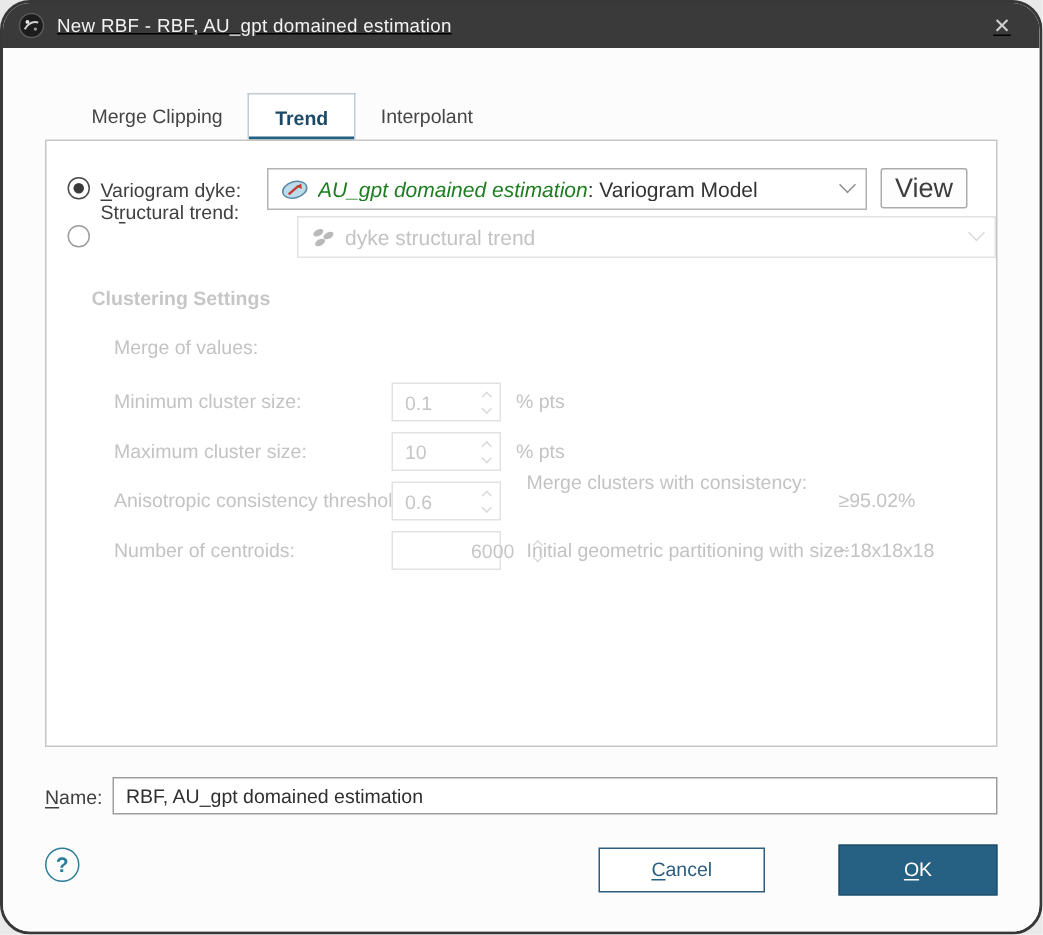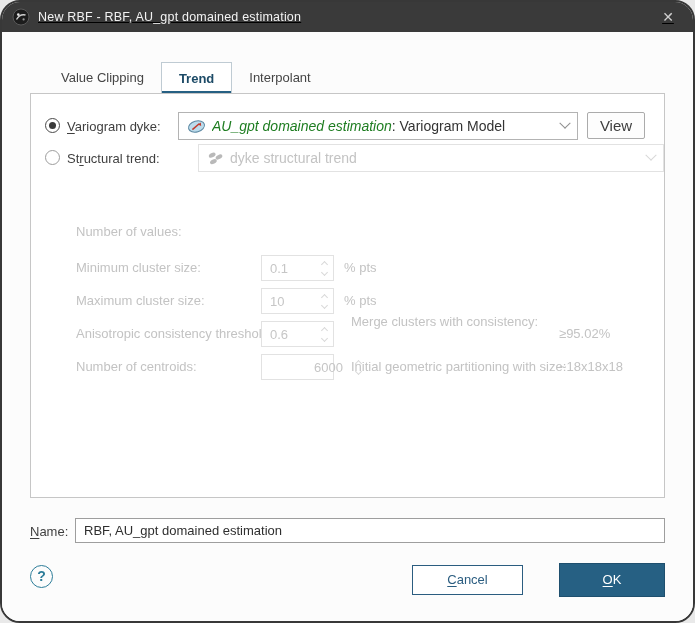--- a/index.html
+++ b/index.html
@@ -68,21 +68,21 @@
   .combo .green-italic{font-style:italic;color:var(--value-green);}
   .combo .chev{
     margin-left:auto;width:8px;height:8px;border-right:1.5px solid #8f8f8f;border-bottom:1.5px solid #8f8f8f;
     transform:rotate(45deg) translate(-2px,-2px);flex:0 0 auto;
   }
   .combo.disabled{border-color:#e2e2e2;color:var(--disabled-text);margin-left:20px;}
   .combo.disabled .chev{border-color:#d8d8d8;}
   .cicon{margin-right:6px;display:flex;flex:0 0 auto;}
   
   .btn-view{
-    font-size:15px;color:#3d3d3d;background:#fdfdfd;border:1px solid #ababab;
+    font-size:18px;color:#3d3d3d;background:#fdfdfd;border:1px solid #ababab;
     border-radius:2px;height:27px;width:58px;text-align:center;line-height:25px;
   }
   
   .dis{color:var(--disabled-text);}
   .heading{font-size:13px;font-weight:700;color:#c6c6c6;}
   .spin{
     display:flex;align-items:center;width:73px;height:26px;border:1px solid #e2e2e2;background:#fff;
   }
   .spin input{
     border:none;outline:none;width:50px;font-size:13px;color:#c6c6c6;padding-left:8px;background:transparent;
@@ -96,21 +96,21 @@
     position:absolute;left:73px;top:486px;width:590px;height:25px;
     border:1px solid #9e9e9e;font-size:13px;color:#2f2f2f;padding:0 8px;background:#fff;outline:none;
   }
   
   .help{
     position:absolute;left:28px;top:533px;width:23px;height:23px;border-radius:50%;
     border:1.5px solid #2c7c99;color:#2c7c99;font-size:14px;font-weight:700;
     text-align:center;line-height:21px;
   }
   .btn-cancel{
-    position:absolute;left:410px;top:533px;width:111px;height:30px;background:#fff;
+    position:absolute;left:397px;top:533px;width:111px;height:30px;background:#fff;
     border:1px solid #2b5d80;color:#2b5d80;font-size:13px;text-align:center;line-height:28px;
   }
   .btn-ok{
     position:absolute;left:557px;top:531px;width:106px;height:34px;background:var(--accent);
     border:1px solid #1e4f6e;color:#fff;font-size:13px;text-align:center;line-height:32px;
   }
 </style>
 </head>
 <body>
 
@@ -125,21 +125,21 @@
         <circle cx="11.6" cy="11.4" r="1.1" fill="#9a9a9a"></circle>
       </svg>
     </span>
     <span class="title">New RBF - RBF, AU_gpt domained estimation</span>
     <span class="close">✕</span>
   </div>
 
   <div class="body">
 
     <div class="tabs">
-      <div class="tab">Value Clipping</div>
+      <div class="tab">Merge Clipping</div>
       <div class="tab active">Trend</div>
       <div class="tab">Interpolant</div>
     </div>
 
     <div class="panel">
 
       <span class="radio checked abs" style="left:14px;top:24px;"></span>
       <span class="lbl abs" style="left:36px;top:25px;"><span class="mn">V</span><span>ariogram dyke:</span></span>
       <div class="combo abs" style="left:147px;top:18px;width:400px;">
         <span class="cicon">
@@ -148,35 +148,36 @@
             <line x1="5.4" y1="10.6" x2="12.2" y2="4.8" stroke="#c23a2b" stroke-width="1.5"></line>
             <path d="M13.8 3.4 L14.2 7.0 L10.8 5.4 Z" fill="#c23a2b"></path>
           </svg>
         </span>
         <span class="ctext"><span class="green-italic">AU_gpt domained estimation</span><span>: Variogram Model</span></span>
         <span class="chev"></span>
       </div>
       <div class="btn-view abs" style="left:556px;top:18px;">View</div>
 
       <span class="radio unchecked abs" style="left:14px;top:56px;"></span>
-      <span class="lbl abs" style="left:36px;top:57px;"><span>St</span><span class="mn">r</span><span>uctural trend:</span></span>
+      <span class="lbl abs" style="left:36px;top:40px;"><span>St</span><span class="mn">r</span><span>uctural trend:</span></span>
       <div class="combo disabled abs" style="left:147px;top:50px;width:466px;">
         <span class="cicon">
           <svg width="17" height="15" viewBox="0 0 17 15">
             <ellipse cx="5.2" cy="4.2" rx="3.6" ry="2.1" fill="#b9b9b9" transform="rotate(-28 5.2 4.2)"></ellipse>
             <ellipse cx="12" cy="6" rx="3.6" ry="2.1" fill="#b9b9b9" transform="rotate(-28 12 6)"></ellipse>
             <ellipse cx="6.4" cy="10.6" rx="3.6" ry="2.1" fill="#b9b9b9" transform="rotate(-28 6.4 10.6)"></ellipse>
           </svg>
         </span>
         <span class="ctext">dyke structural trend</span>
         <span class="chev"></span>
       </div>
 
-
-      <span class="lbl dis abs" style="left:45px;top:130px;">Number of values:</span>
+      <span class="heading abs" style="left:30px;top:97px;">Clustering Settings</span>
+
+      <span class="lbl dis abs" style="left:45px;top:130px;">Merge of values:</span>
 
       <span class="lbl dis abs" style="left:45px;top:166px;">Minimum cluster size:</span>
       <div class="spin abs" style="left:230px;top:161px;">
         <input value="0.1" style="">
         <span class="arrows">
             <span class="a-up"></span>
             <span class="a-dn"></span>
           </span>
       </div>
       <span class="lbl dis abs" style="left:313px;top:166px;">% pts</span>

